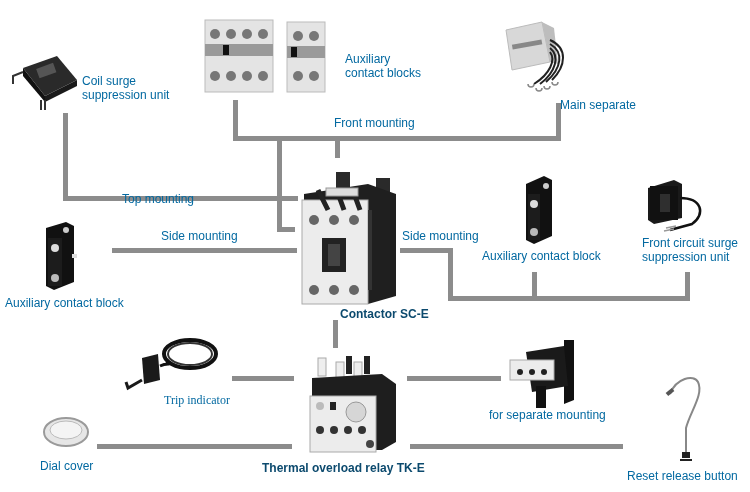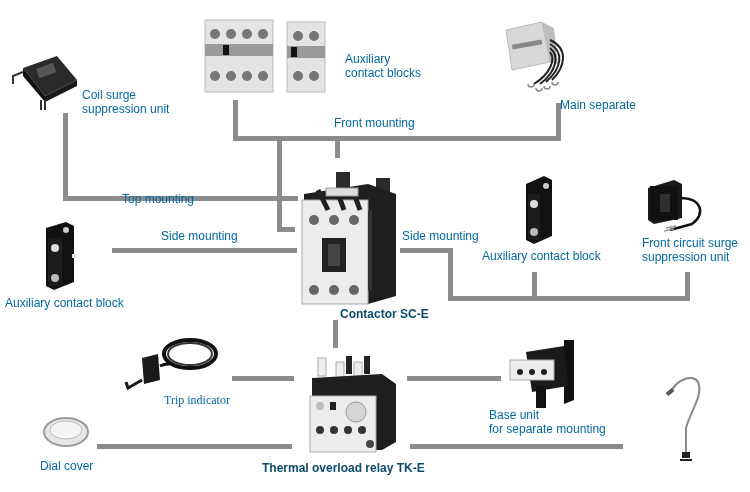--- a/index.html
+++ b/index.html
@@ -181,21 +181,21 @@
     <rect x="30" y="46" width="10" height="22" fill="#111"></rect>
   </svg>
 
   <svg class="comp" style="left:660px;top:372px;" width="50" height="92" viewBox="0 0 50 92">
     <path d="M10 22 C16 6 34 2 38 10 C44 22 30 40 26 56 L26 84" stroke="#888" stroke-width="2" fill="none"></path>
     <rect x="6" y="18" width="8" height="4" fill="#555" transform="rotate(-40 10 20)"></rect>
     <rect x="22" y="80" width="8" height="6" fill="#222"></rect>
     <path d="M20 88 L32 88" stroke="#222" stroke-width="2"></path>
   </svg>
 
-  <div class="lbl" style="left:82px;top:74px;margin-top:14px;">
+  <div class="lbl" style="left:82px;top:74px;">
     <div>Coil surge</div>
     <div>suppression unit</div>
   </div>
 
   <div class="lbl" style="left:345px;top:52px;">
     <div>Auxiliary</div>
     <div>contact blocks</div>
   </div>
 
   <div class="lbl" style="left:560px;top:98px;">
@@ -213,22 +213,22 @@
   <div class="lbl" style="left:642px;top:236px;">
     <div>Front circuit surge</div>
     <div>suppression unit</div>
   </div>
 
   <div class="lbl bold" style="left:340px;top:307px;">Contactor SC-E</div>
 
   <div class="lbl" style="left:164px;top:393px;font-family:Liberation Serif, serif;">Trip indicator</div>
 
   <div class="lbl" style="left:489px;top:408px;">
-    <div>Base unit</div>
     <div>for separate mounting</div>
   </div>
 
   <div class="lbl" style="left:40px;top:459px;">Dial cover</div>
 
   <div class="lbl bold" style="left:262px;top:461px;">Thermal overload relay TK-E</div>
 
+  <div class="lbl" style="left:627px;top:469px;">Reset release button</div>
 
 </div>
 
 </body></html>

